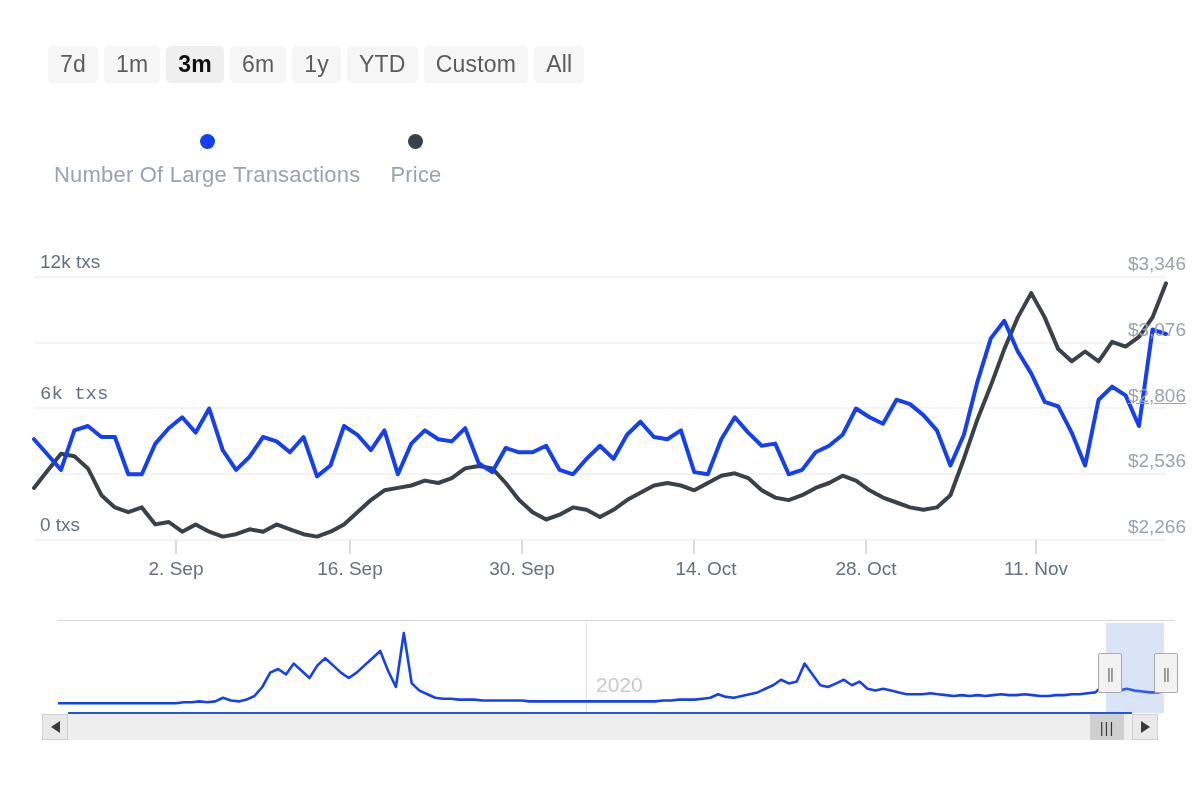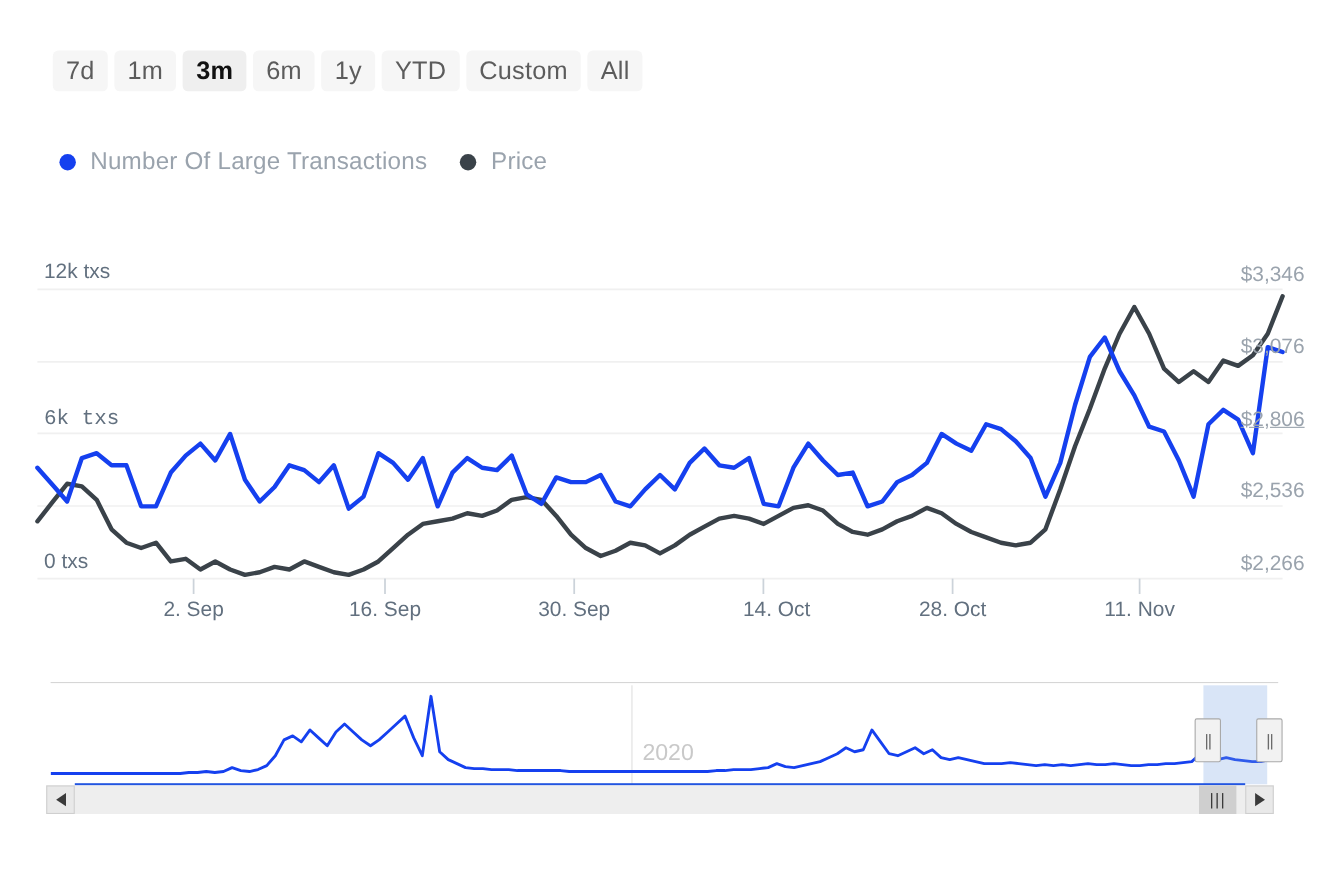--- a/index.html
+++ b/index.html
@@ -28,46 +28,46 @@
     line-height:1;
     letter-spacing:.2px;
   }
   .range-btn.active{color:#111;font-weight:bold;background:#efefef;}
 
   
   .legend{
     position:absolute;left:54px;top:134px;
     display:flex;align-items:center;gap:30px;
   }
-  .legend-item{display:flex;align-items:center;gap:13px;cursor:pointer;}
+  .legend-item{display:flex;align-items:center;gap:13px;cursor:pointer;flex-direction:column;}
   .legend-dot{width:15px;height:15px;border-radius:50%;display:block;}
   .legend-label{font-size:22px;color:#9aa3ad;letter-spacing:.2px;}
 
   
-  .chart-area{position:absolute;left:0;top:230px;width:1200px;height:330px;}
+  .chart-area{position:absolute;left:0;top:244px;width:1200px;height:330px;}
   .axis-label{
     position:absolute;font-size:19px;color:#62707f;white-space:nowrap;
   }
   .axis-label.right{color:#9aa3ad;}
   .chart-svg{position:absolute;left:0;top:0;}
 
   .watermark{
     position:absolute;left:300px;top:340px;
     display:flex;align-items:center;gap:14px;
     opacity:1;pointer-events:none;
   }
   .wm-text{
     font-size:56px;font-weight:bold;color:#f0f0f0;
     letter-spacing:-1px;line-height:1;
   }
 
   
   .navigator{position:absolute;left:42px;top:620px;width:1116px;height:95px;}
   .nav-box{
-    position:absolute;left:4px;top:0;width:1116px;height:92px;
+    position:absolute;left:16px;top:0;width:1116px;height:92px;
     background:#ffffff;border-top:1px solid #d6d6d6;
   }
   .nav-year{
     position:absolute;left:538px;top:52px;
     font-size:21px;color:#c9c9c9;
   }
   .nav-sep{position:absolute;left:528px;top:2px;width:1px;height:90px;background:#e0e0e0;}
   .nav-selection{
     position:absolute;top:2px;left:1048px;width:58px;height:90px;
     background:rgba(120,160,225,.28);

